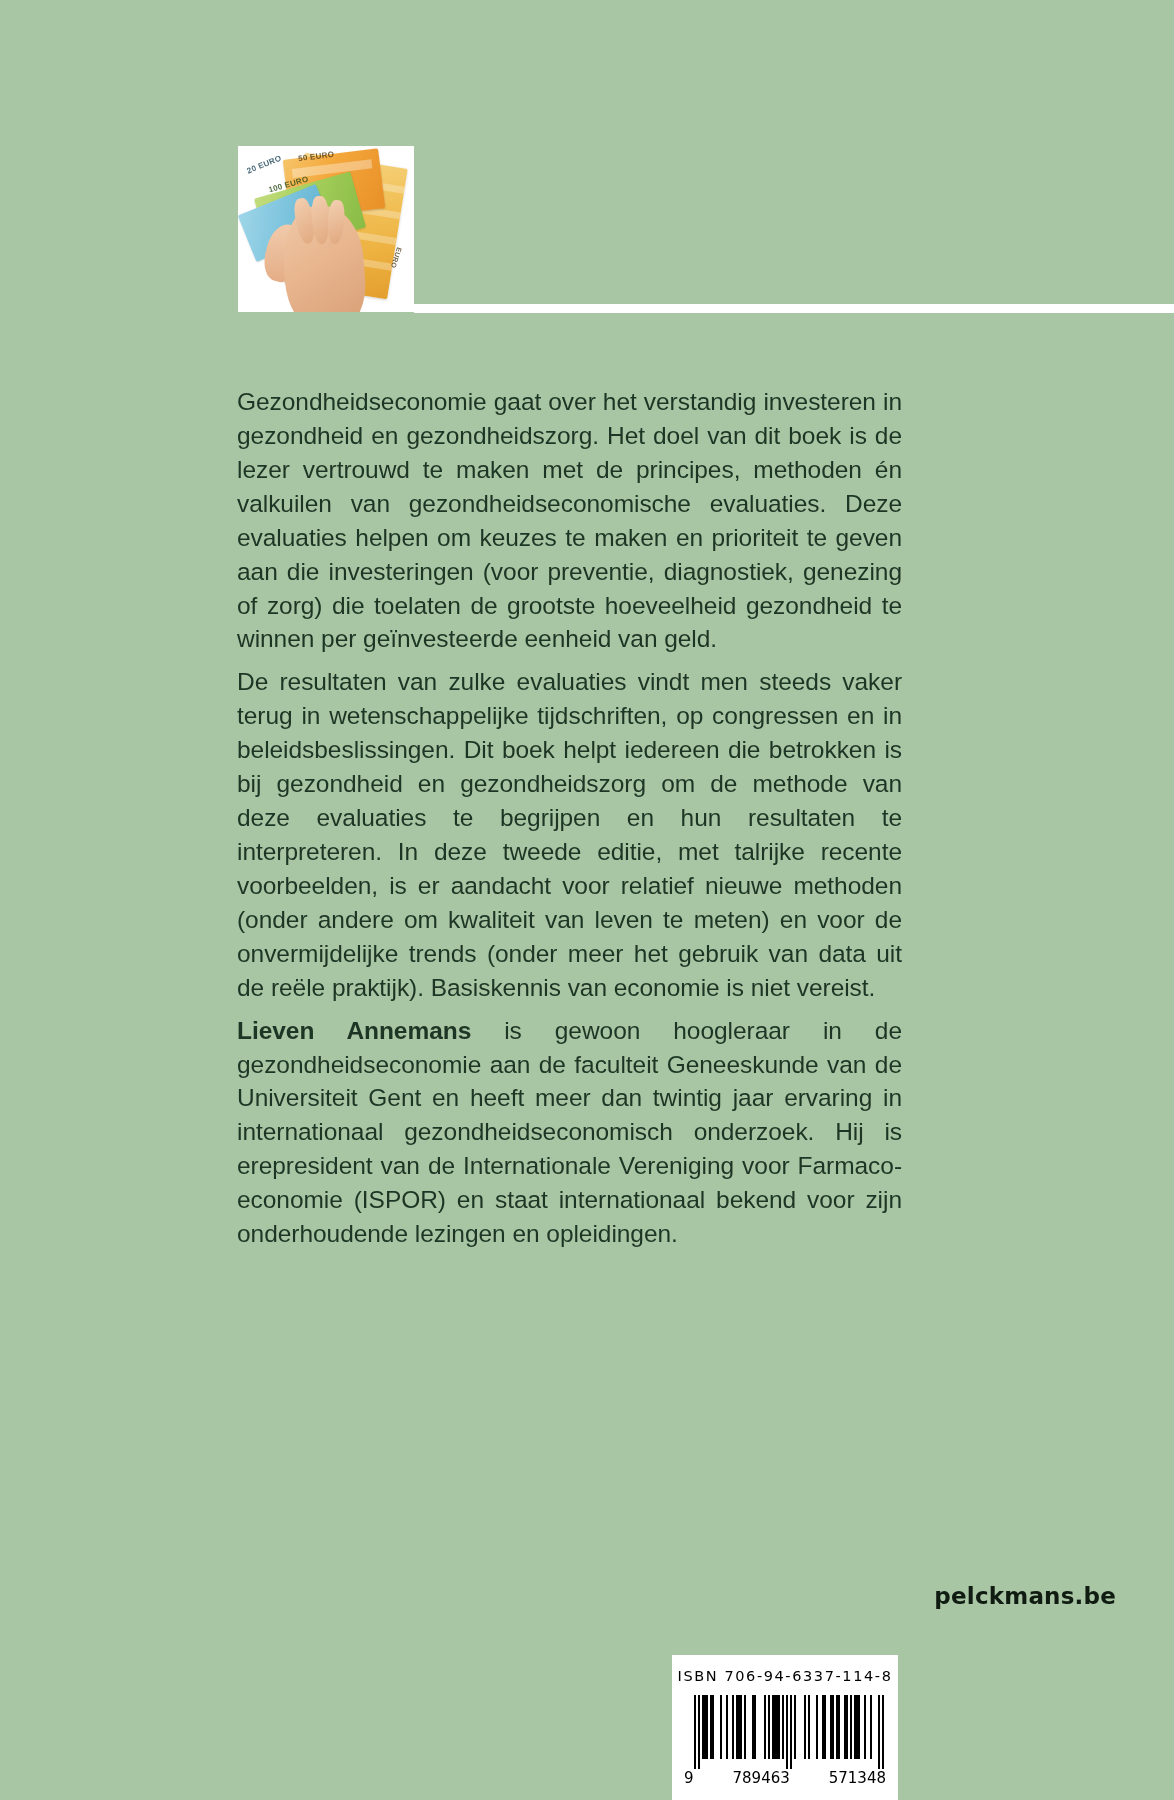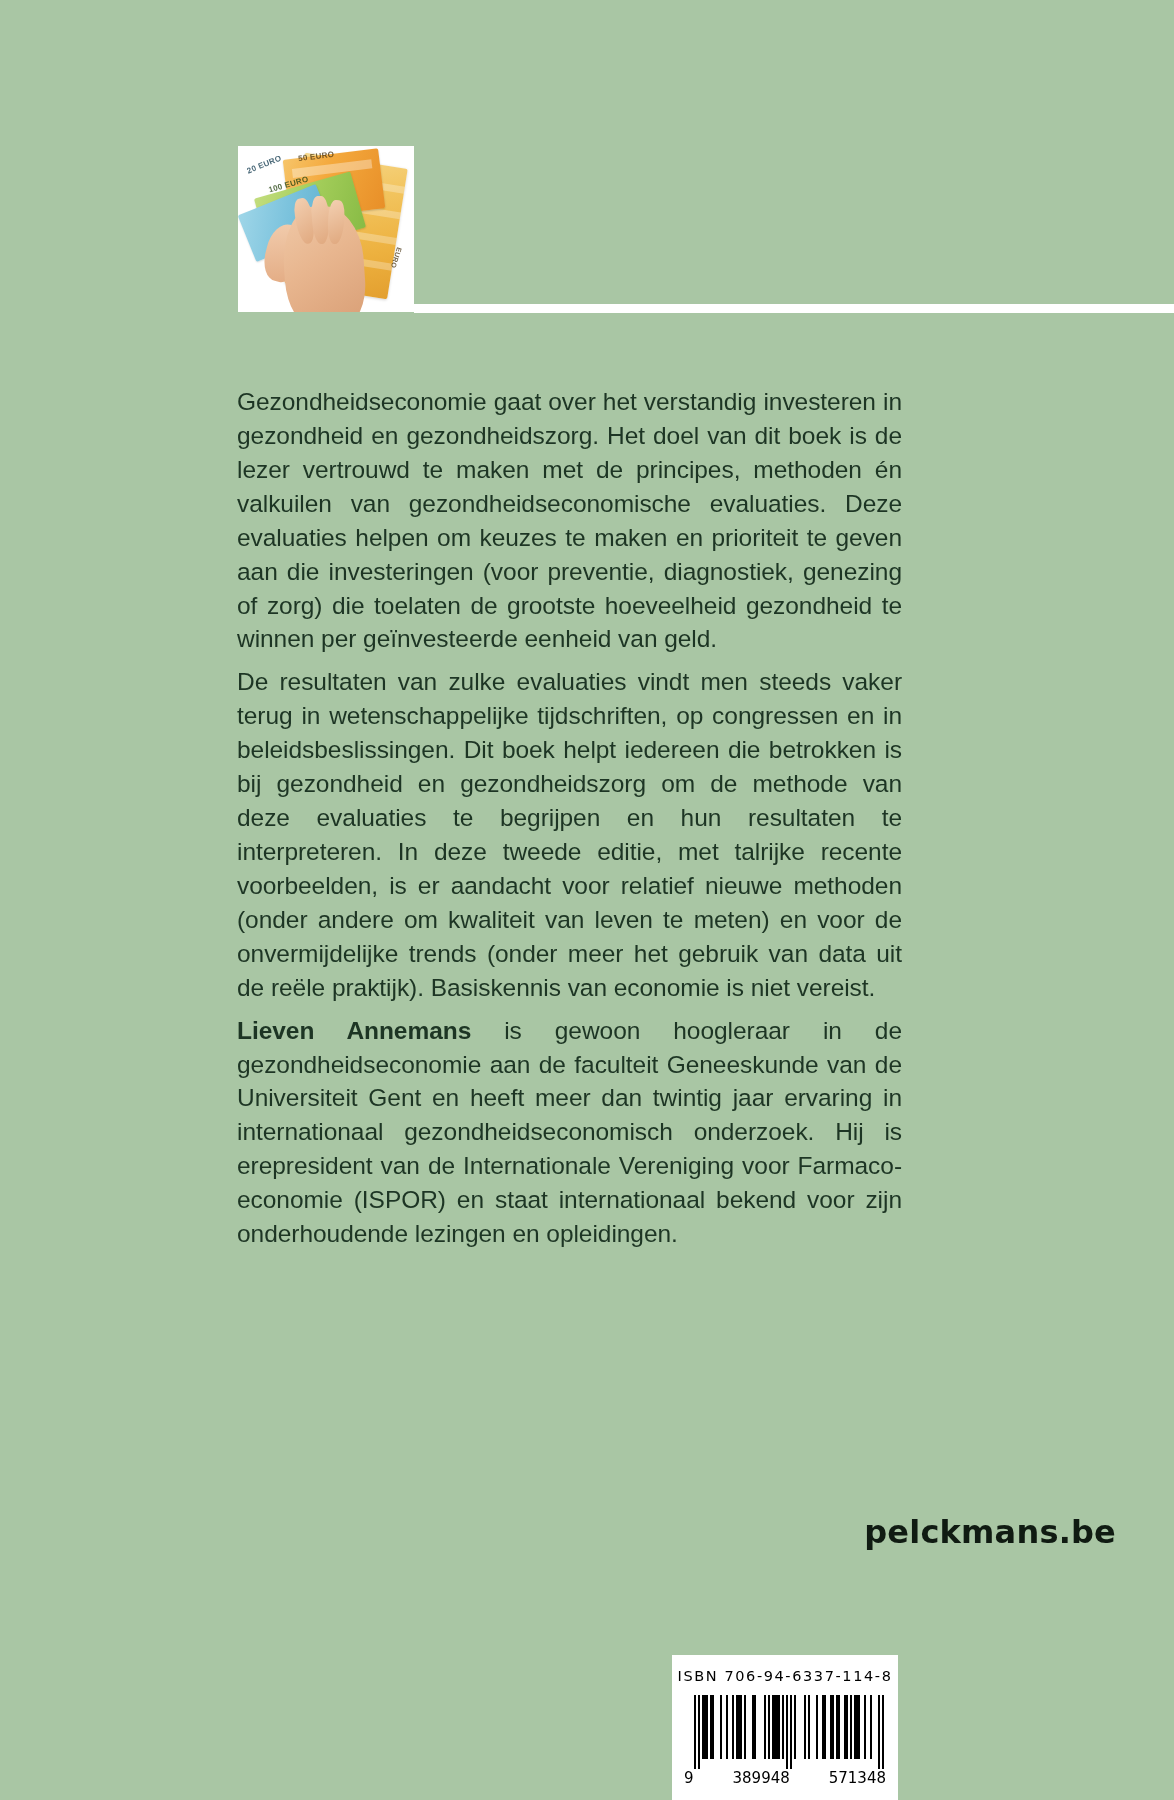--- a/index.html
+++ b/index.html
@@ -154,22 +154,22 @@
   }
   .copy p:last-child { margin-bottom: 17px; }
   .copy .lead-name {
     font-weight: bold;
   }
 
   
   .publisher {
     position: absolute;
     right: 58px;
-    top: 1513px;
-    font-size: 32px;
+    top: 1583px;
+    font-size: 23px;
     font-weight: 700;
     color: #101b12;
     letter-spacing: 0.2px;
     font-family: "DejaVu Sans", sans-serif;
   }
 
   
   .isbn-block {
     position: absolute;
     left: 672px;
@@ -318,16 +318,16 @@
       <div class="bar" style="width: 2px;"></div>
       <div class="space" style="width: 4px; background: transparent; height: 1px;"></div>
       <div class="bar" style="width: 2px;"></div>
       <div class="space" style="width: 6px; background: transparent; height: 1px;"></div>
       <div class="bar guard" style="width: 2px;"></div>
       <div class="space" style="width: 2px; background: transparent; height: 1px;"></div>
       <div class="bar guard" style="width: 2px;"></div>
     </div>
   <div class="isbn-digits">
     <span>9</span>
-    <span>389948</span>
+    <span>789463</span>
     <span>571348</span>
   </div>
 </div>
 
 </body></html>

